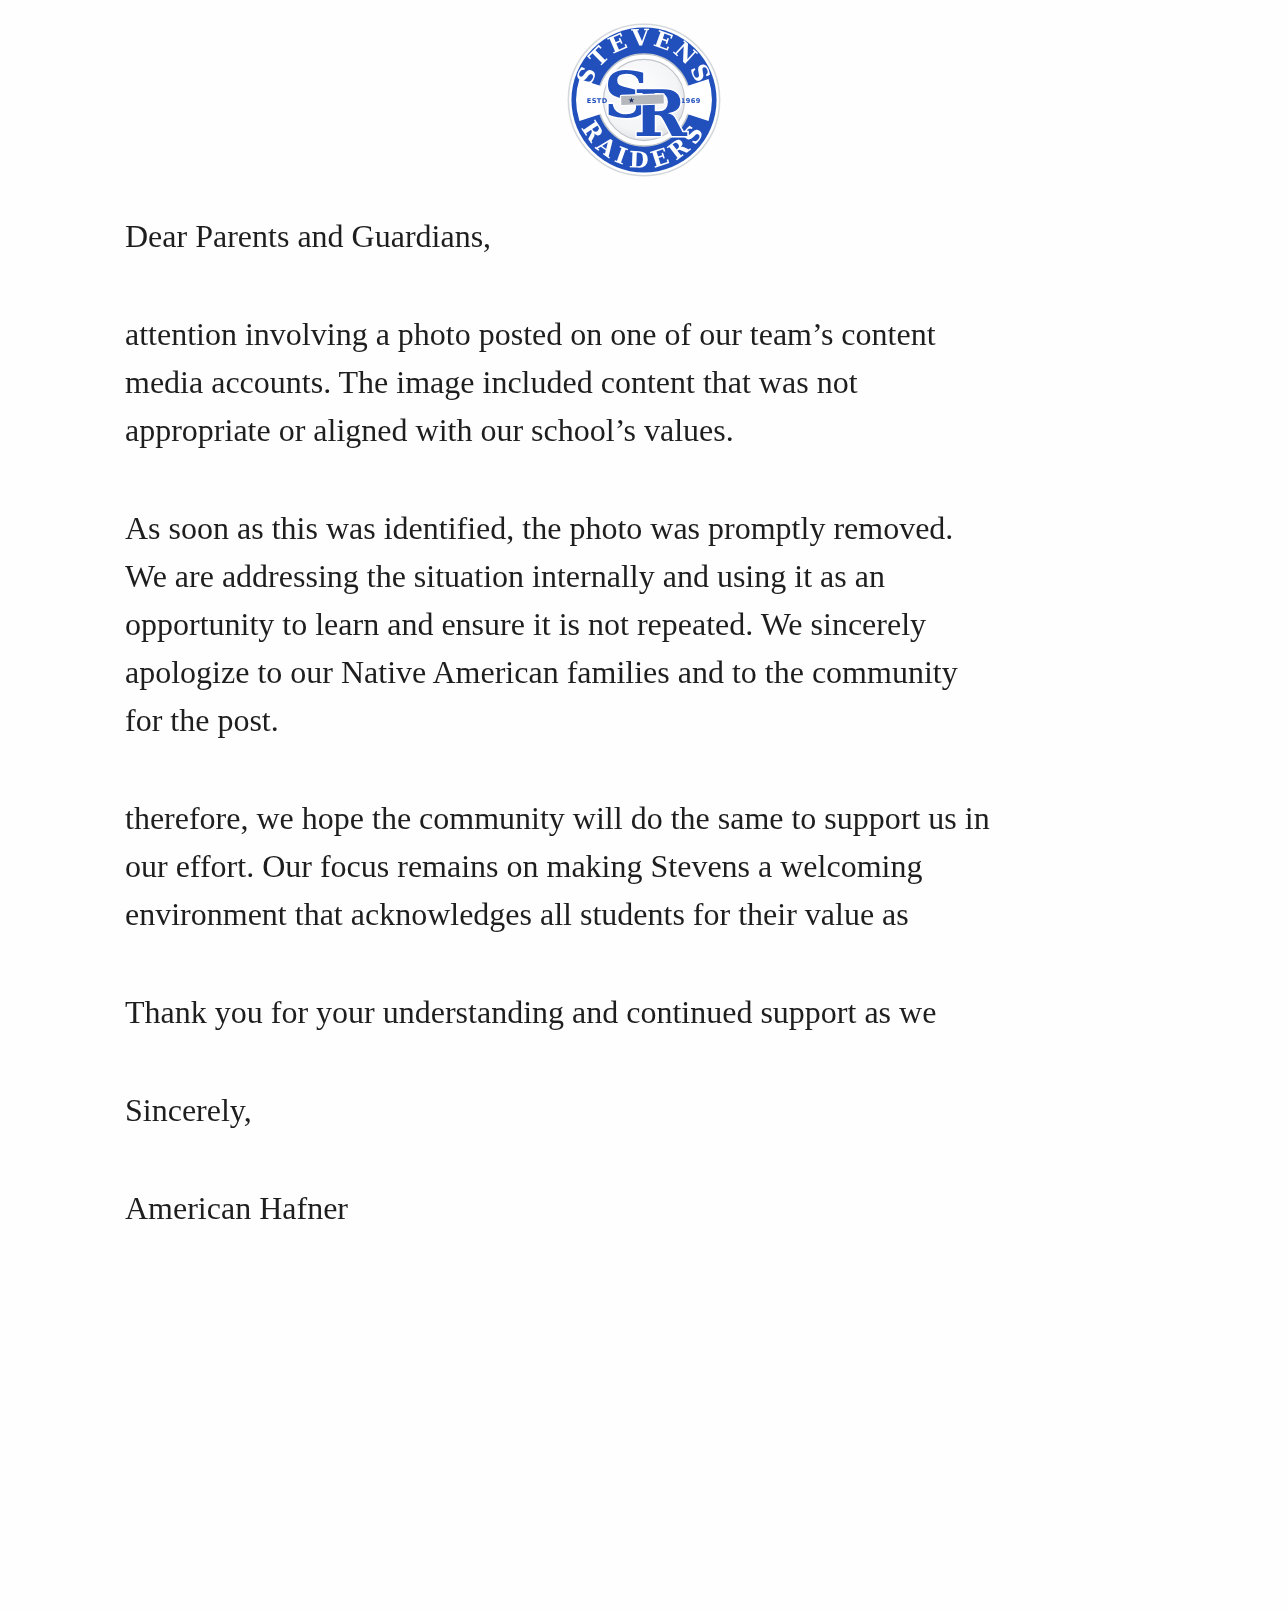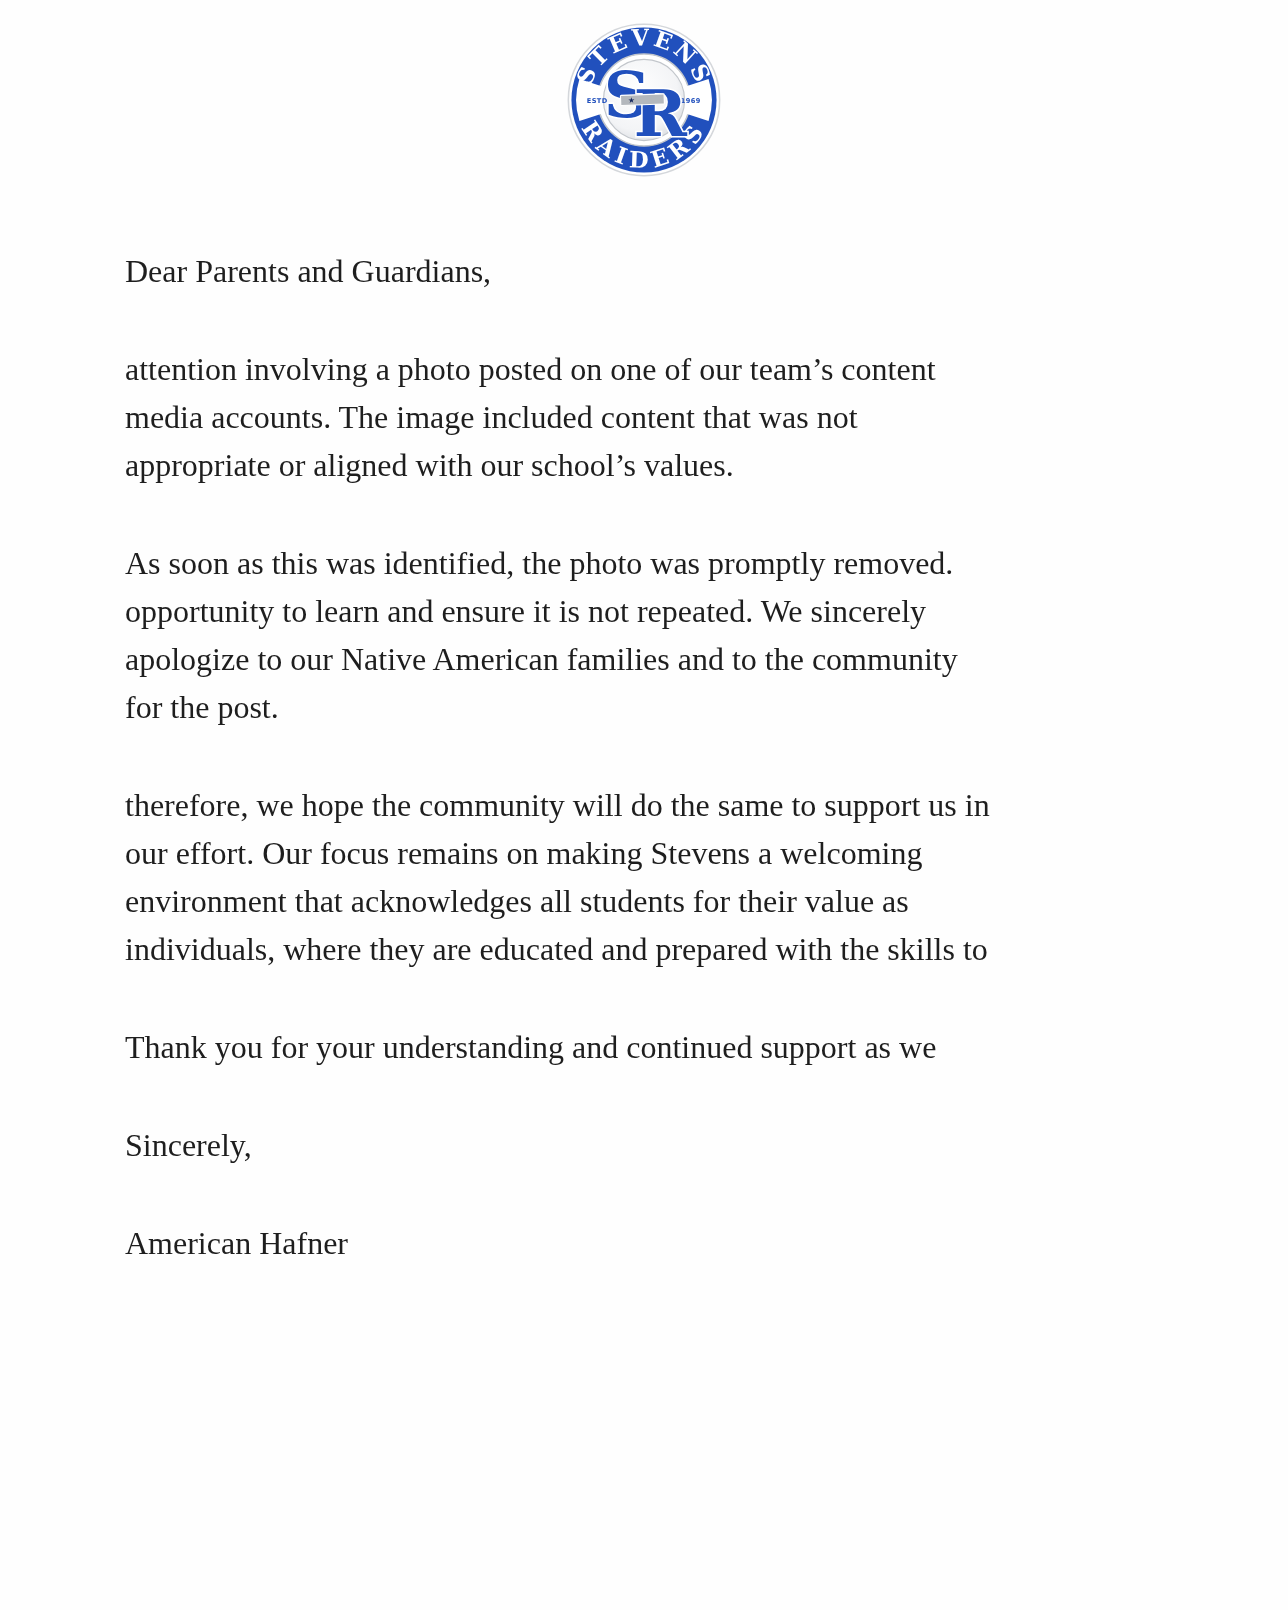--- a/index.html
+++ b/index.html
@@ -15,21 +15,21 @@
     height: 1610px;
     background: #fefefe;
     overflow: hidden;
   }
   header.logo-wrap {
     padding-top: 22px;
     text-align: center;
     height: 156px;
   }
   main.letter {
-    margin: 69px 110px 0 125px;
+    margin: 34px 110px 0 125px;
     font-size: 32px;
     line-height: 48px;
     color: #1e1e1e;
   }
   .para { margin: 0 0 50px 0; }
   .ln { display: block; white-space: nowrap; }
   .sig { margin-bottom: 0; }
 </style>
 </head>
 <body>
@@ -84,30 +84,30 @@
     <p class="para">Dear Parents and Guardians,</p>
 
     <p class="para">
       <span class="ln">attention involving a photo posted on one of our team’s content</span>
       <span class="ln">media accounts. The image included content that was not</span>
       <span class="ln">appropriate or aligned with our school’s values.</span>
     </p>
 
     <p class="para">
       <span class="ln">As soon as this was identified, the photo was promptly removed.</span>
+      <span class="ln">We are addressing the situation internally and using it as an</span>
       <span class="ln">opportunity to learn and ensure it is not repeated. We sincerely</span>
       <span class="ln">apologize to our Native American families and to the community</span>
       <span class="ln">for the post.</span>
     </p>
 
     <p class="para">
       <span class="ln">therefore, we hope the community will do the same to support us in</span>
       <span class="ln">our effort. Our focus remains on making Stevens a welcoming</span>
       <span class="ln">environment that acknowledges all students for their value as</span>
-      <span class="ln">individuals, where they are educated and prepared with the skills to</span>
     </p>
 
     <p class="para">
       <span class="ln">Thank you for your understanding and continued support as we</span>
     </p>
 
     <p class="para">Sincerely,</p>
 
     <p class="para sig">American Hafner</p>
 

